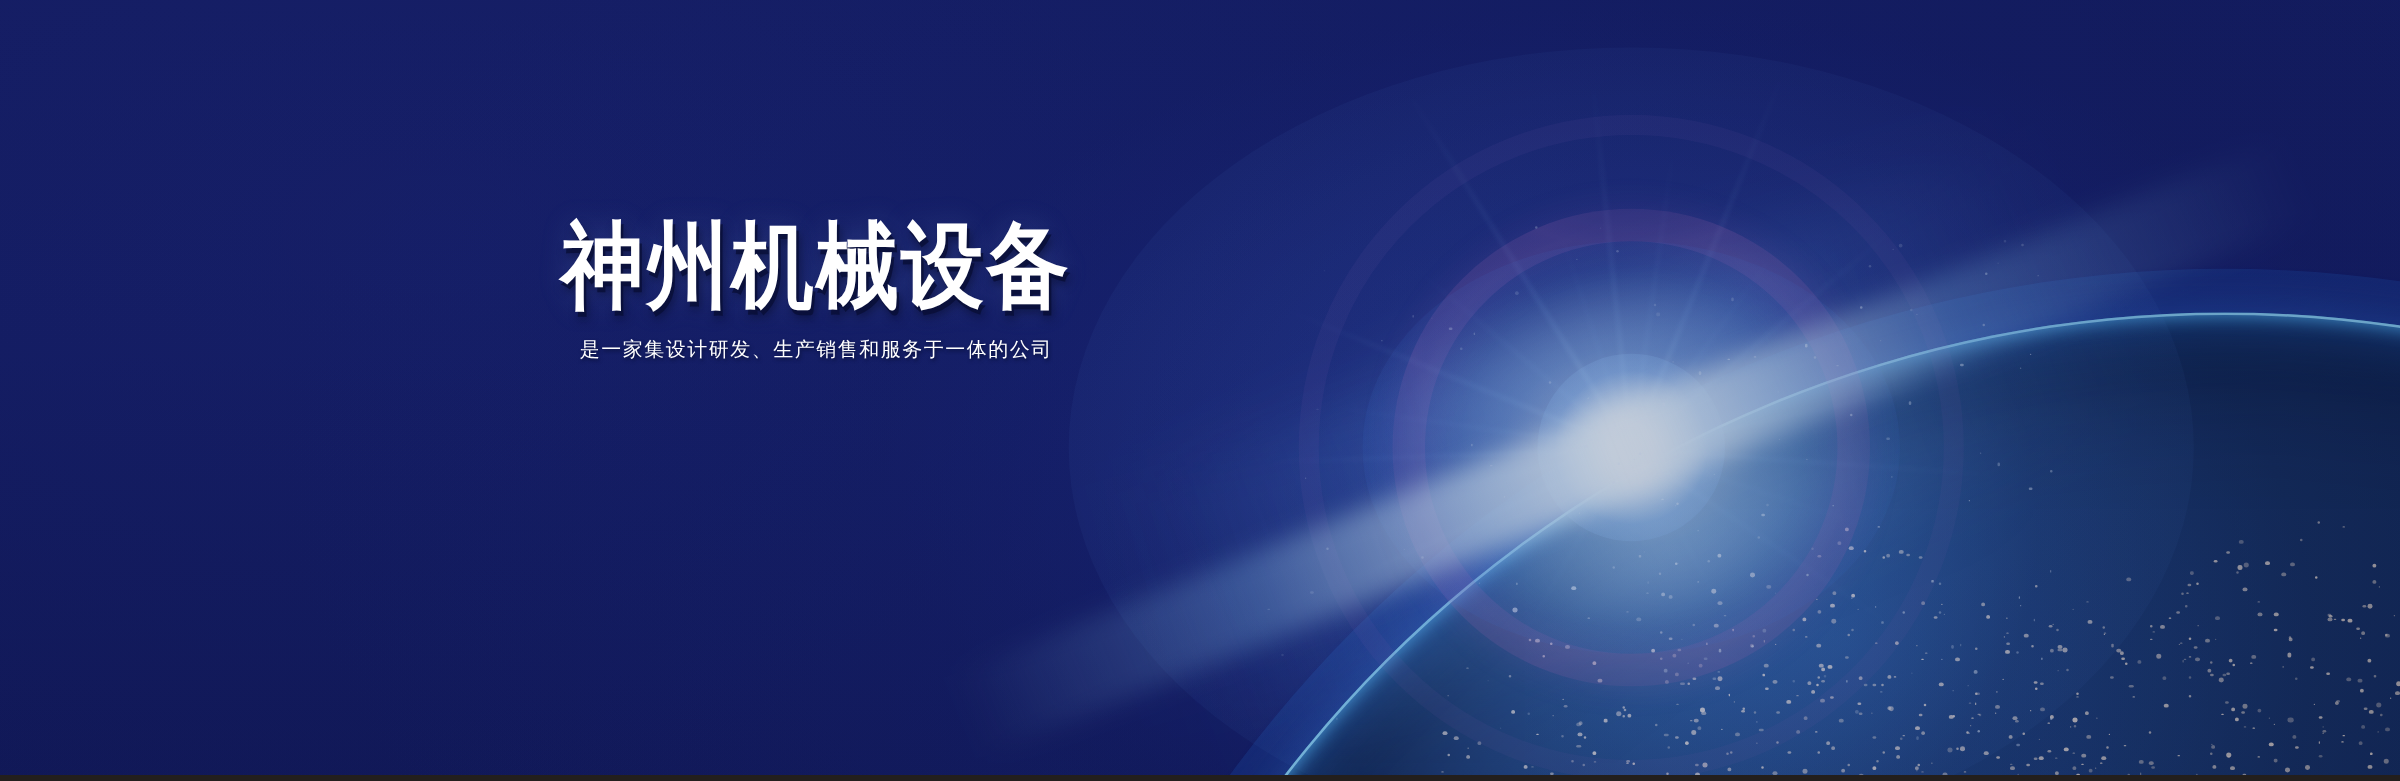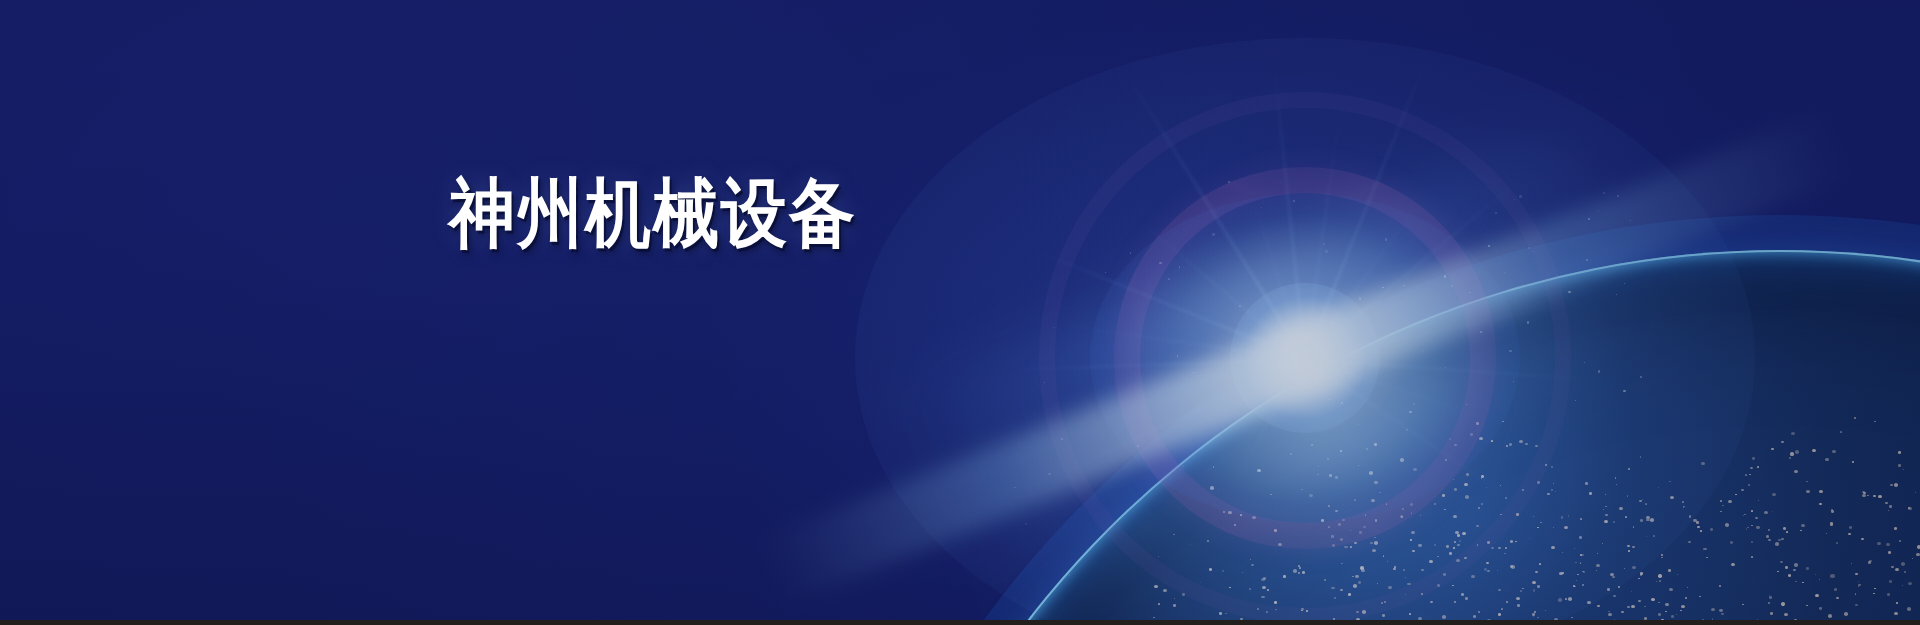--- a/index.html
+++ b/index.html
@@ -964,16 +964,17 @@
         <i style="left:341.6px;top:270.2px;width:1.1px;height:1.1px;opacity:0.20;"></i>
         <i style="left:212.0px;top:53.1px;width:2.8px;height:2.8px;opacity:0.22;"></i>
         <i style="left:269.9px;top:137.6px;width:1.4px;height:1.4px;opacity:0.42;"></i>
       </div>
   </div>
 
   <div class="bg-vignette"></div>
 
   <div class="text-block">
     <h1 class="headline">神州机械设备</h1>
+    <p class="subline">是一家集设计研发、生产销售和服务于一体的公司</p>
   </div>
 
   <div class="bottom-trim"></div>
 </div>
 
 </body></html>

